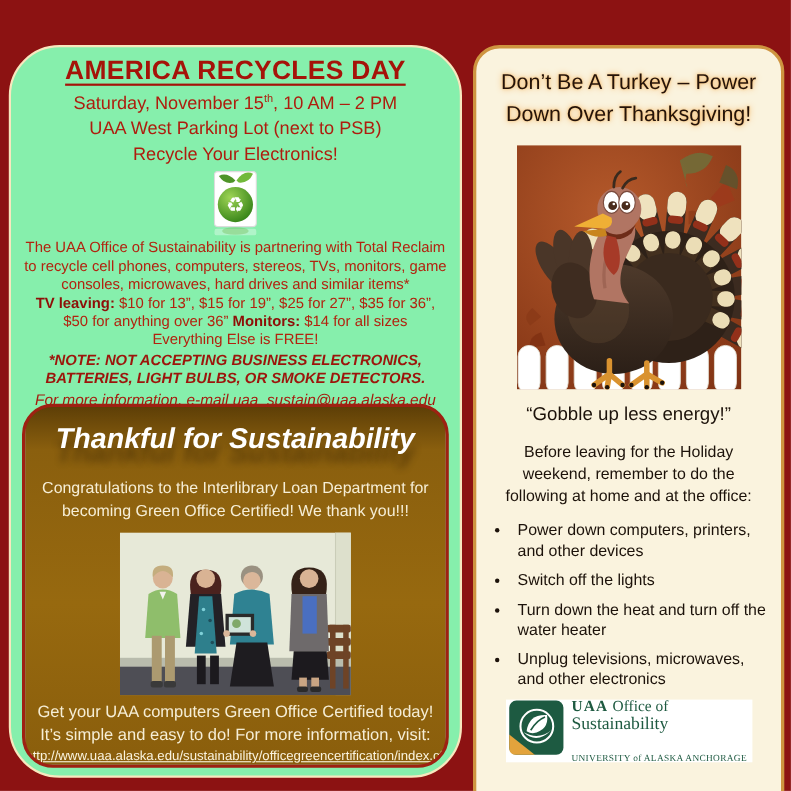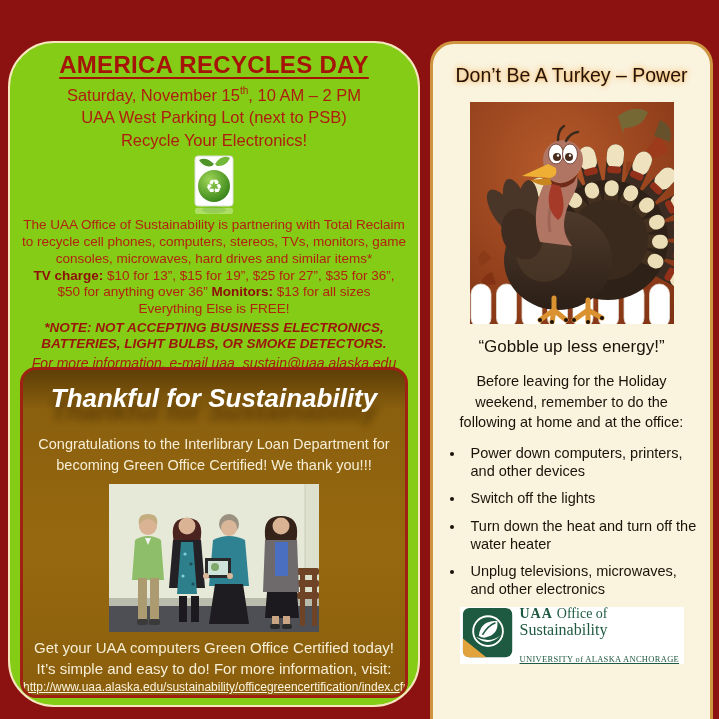--- a/index.html
+++ b/index.html
@@ -4,37 +4,37 @@
 <style>
   html,body{margin:0;padding:0;}
   .page{position:relative;width:719px;height:719px;background:#8C1212;overflow:hidden;
         font-family:"Liberation Sans",sans-serif;}
   .title{position:absolute;top:3px;left:0;right:0;text-align:center;
          font-size:31px;font-weight:bold;letter-spacing:0.5px;color:#D8CEA4;
          text-shadow:0 1px 0 #F3EDD2, 0 2px 3px #3F0606, 0 -1px 1px #6E5F3A;}
 
   
   .left-panel{position:absolute;left:8px;top:41px;width:412px;height:666px;
-              background:#84cc16;border:2px solid #F8E7BE;border-radius:46px;
+              background:#86efac;border:2px solid #F8E7BE;border-radius:46px;
               box-sizing:border-box;text-align:center;color:#AE1D0E;overflow:hidden;}
   .lp-heading{margin-top:8px;font-size:24px;font-weight:bold;color:#A51309;
               text-decoration:underline;text-underline-offset:4px;letter-spacing:0.3px;}
   .lp-sub{font-size:16.5px;font-weight:normal;color:#AE1D0E;line-height:1.15;margin-top:4px;}
   .lp-sub.first{margin-top:6px;}
   .lp-sub sup{font-size:10px;}
   .recycle-wrap{height:62px;margin-top:2px;}
   .lp-body{font-size:13.5px;line-height:1.24;width:386px;margin:0 auto;color:#B2230F;}
   .lp-body.intro{margin-top:3px;}
   .lp-body b{color:#8E0F08;}
   .lp-note{font-size:13.5px;font-weight:bold;font-style:italic;width:384px;
            margin:2px auto 0;line-height:1.22;color:#9C150B;}
   .lp-contact{font-size:14px;font-style:italic;margin-top:2px;color:#A51B0E;}
 
   .thankful-box{position:absolute;left:10px;right:10px;bottom:7px;height:331px;
-                border:3px solid #9E2112;border-radius:16px;box-sizing:border-box;
+                border:3px solid #9E2112;border-radius:28px;box-sizing:border-box;
                 background:linear-gradient(180deg,#5E3F07 0%,#8A5F0E 12%,#97690F 55%,#8A5E0C 100%);
                 color:#F6EED6;overflow:hidden;}
   .tb-heading{margin-top:13px;font-size:26px;font-weight:bold;font-style:italic;color:#FFFFFF;
               text-shadow:0 13px 7px rgba(40,25,0,0.45);}
   .tb-congrats{margin:20px auto 0;width:362px;font-size:14.5px;line-height:1.45;}
   .photo{width:210px;height:148px;margin:8px auto 0;}
   .tb-cta{font-size:15px;margin-top:7px;}
   .tb-cta.second{margin-top:4px;}
   .tb-link{display:block;font-size:12px;text-decoration:underline;color:#FBF4DF;
            margin-top:3px;cursor:pointer;}
@@ -52,21 +52,21 @@
               font-size:14.5px;line-height:1.25;}
   .rp-bullets li{margin-bottom:9px;padding-left:6px;}
   .logo{width:224px;height:57px;background:#FFFFFF;margin:2px auto 0;display:flex;
         align-items:center;box-sizing:border-box;}
   .logo-emblem{flex:0 0 auto;margin-left:2px;}
   .logo-text{text-align:left;margin-left:5px;color:#1E5A41;
              font-family:"Liberation Serif",serif;line-height:1.05;}
   .lt1{font-size:14px;}
   .lt1 .uaa{font-weight:bold;letter-spacing:1px;margin-right:4px;text-align:right;}
   .lt2{font-size:16px;}
-  .lt3{font-size:8.5px;letter-spacing:0.3px;margin-top:17px;text-decoration:underline;}
+  .lt3{font-size:8.5px;letter-spacing:0.3px;margin-top:17px;}
 </style>
 </head>
 <body>
 
 <div class="page">
 
 
   <div class="left-panel">
     <div class="lp-heading">AMERICA RECYCLES DAY</div>
     <div class="lp-sub first"><span>Saturday, November 15</span><sup>th</sup><span>, 10 AM – 2 PM</span></div>
@@ -85,21 +85,21 @@
         <path d="M22 12 q-8 -8 -15 -4 q5 8 13 6 z" fill="#4E9428"></path>
         <path d="M23 12 q7 -10 15 -6 q-4 9 -13 8 z" fill="#72B93A"></path>
         <circle cx="22" cy="34" r="16" fill="url(#rg)"></circle>
         <text x="22" y="41" font-size="19" text-anchor="middle" fill="#FFFFFF" font-family="DejaVu Sans">♻</text>
         <rect x="3" y="56" width="38" height="6" rx="2" fill="#FFFFFF" opacity="0.35"></rect>
         <ellipse cx="22" cy="58" rx="12" ry="3.5" fill="#5FA832" opacity="0.3"></ellipse>
       </svg>
     </div>
 
     <div class="lp-body intro">The UAA Office of Sustainability is partnering with Total Reclaim to recycle cell phones, computers, stereos, TVs, monitors, game consoles, microwaves, hard drives and similar items*</div>
-    <div class="lp-body"><b>TV charge:</b><span> $10 for 13”, $15 for 19”, $25 for 27”, $35 for 36”, $50 for anything over 36”  </span><b>Monitors:</b><span> $13 for all sizes</span></div>
+    <div class="lp-body"><b>TV leaving:</b><span> $10 for 13”, $15 for 19”, $25 for 27”, $35 for 36”, $50 for anything over 36”  </span><b>Monitors:</b><span> $14 for all sizes</span></div>
     <div class="lp-body">Everything Else is FREE!</div>
     <div class="lp-note">*NOTE: NOT ACCEPTING BUSINESS ELECTRONICS, BATTERIES, LIGHT BULBS, OR SMOKE DETECTORS.</div>
     <div class="lp-contact">For more information, e-mail uaa_sustain@uaa.alaska.edu</div>
 
     <div class="thankful-box">
       <div class="tb-heading">Thankful for Sustainability</div>
       <div class="tb-congrats">Congratulations to the Interlibrary Loan Department for becoming Green Office Certified!  We thank you!!!</div>
 
       <div class="photo">
         <svg width="210" height="148" viewBox="0 0 210 148">
@@ -160,20 +160,21 @@
 
       <div class="tb-cta">Get your UAA computers Green Office Certified today!</div>
       <div class="tb-cta second">It’s simple and easy to do! For more information, visit:</div>
       <a class="tb-link">http://www.uaa.alaska.edu/sustainability/officegreencertification/index.cfm</a>
     </div>
   </div>
 
   <div class="right-panel">
     <div class="rp-heading">
       <div>Don’t Be A Turkey – Power</div>
+      <div>Down Over Thanksgiving!</div>
     </div>
 
     <div class="turkey">
       <svg width="204" height="222" viewBox="0 0 204 222">
         <defs>
           <radialGradient id="tkbg" cx="42%" cy="30%" r="90%">
             <stop offset="0" stop-color="#B65A2B"></stop>
               <stop offset="1" stop-color="#7E3113"></stop>
           </radialGradient>
           <linearGradient id="tkbody" x1="0" y1="0" x2="0" y2="1">

